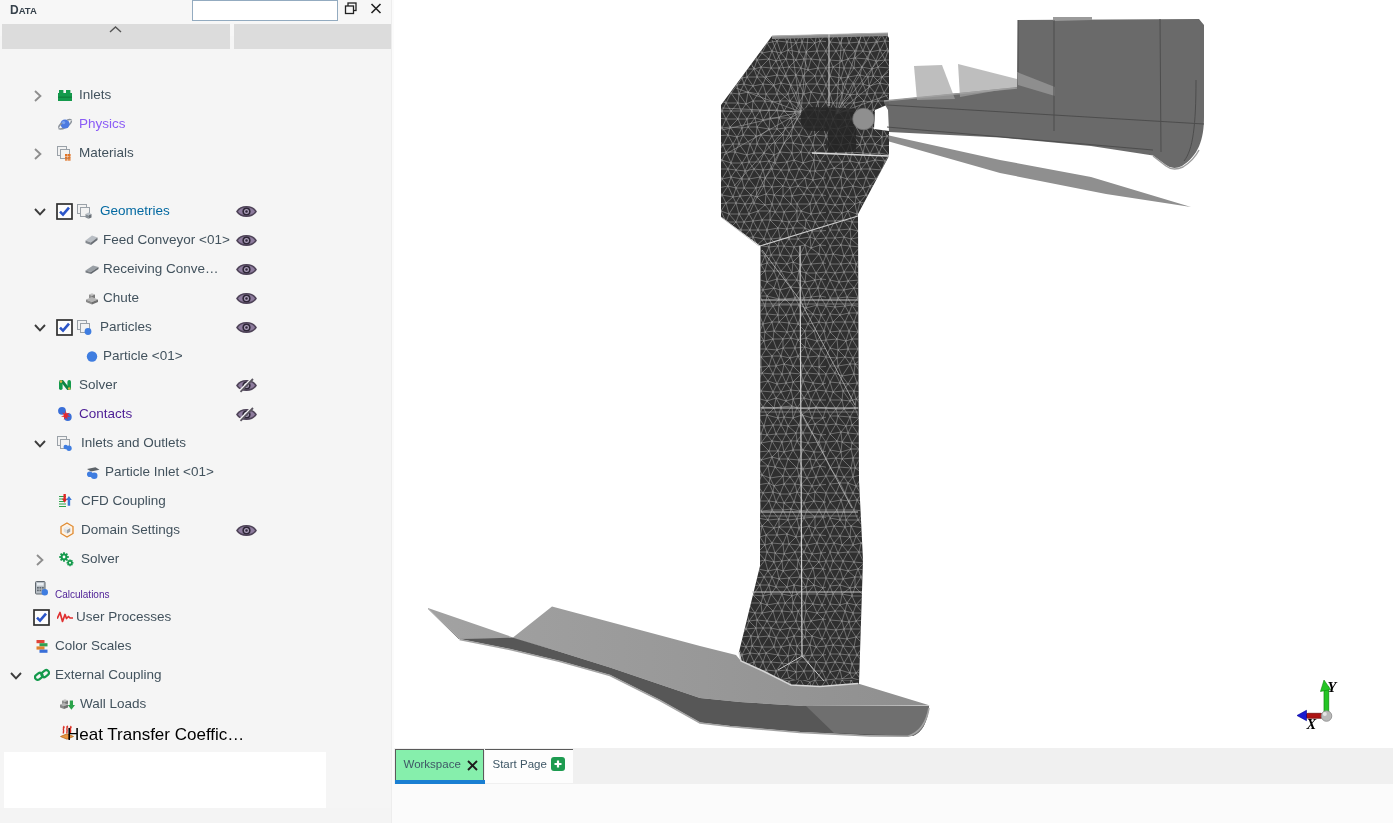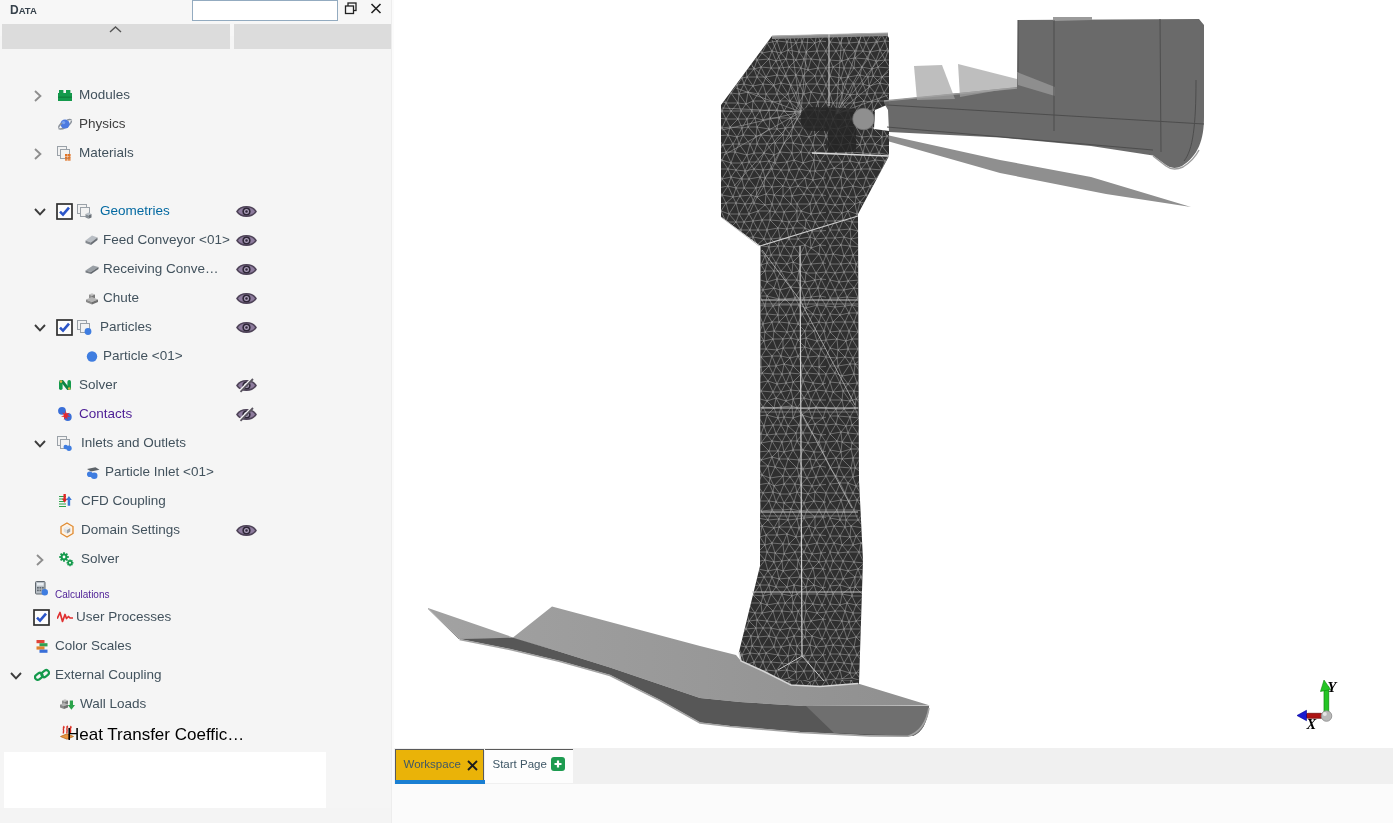--- a/index.html
+++ b/index.html
@@ -33,33 +33,33 @@
         </svg>
       </div>
       <div style="position:absolute;left:57px;top:6px">
         <svg width="16" height="16" viewBox="0 0 16 16" style="display:block">
           <rect x="2" y="3" width="4.4" height="4" fill="#149a4c"></rect>
           <rect x="9" y="3" width="4.4" height="4" fill="#149a4c"></rect>
           <rect x="1" y="6" width="14" height="8" fill="#149a4c"></rect>
           <rect x="1" y="9.6" width="14" height="1.1" fill="#0d7a3a"></rect>
         </svg>
       </div>
-      <div style="position:absolute;left:79px;top:6px;font-size:13.5px;color:#42525d;white-space:nowrap">Modules</div>
+      <div style="position:absolute;left:79px;top:6px;font-size:13.5px;color:#42525d;white-space:nowrap">Inlets</div>
     </div>
 <div style="position:absolute;left:0;top:110px;width:391px;height:29px">
       <div style="position:absolute;left:57px;top:6px">
         <svg width="16" height="16" viewBox="0 0 16 16" style="display:block">
           <path d="M1.5 12.5 C3 13.6 6 12.8 9 11 C12 9.2 14.6 6.4 14.4 4.6" fill="none" stroke="#8b929b" stroke-width="1.5"></path>
           <circle cx="8" cy="8" r="4.6" fill="#4d7ae0"></circle>
           <circle cx="6.6" cy="6.6" r="1.7" fill="#7aa2ef"></circle>
           <path d="M2 11.8 C1.2 10.9 2.6 8.8 5 7.2" fill="none" stroke="#8b929b" stroke-width="1.5"></path>
           <path d="M14.3 4.3 C14.2 3.2 12 3.2 10.3 4" fill="none" stroke="#8b929b" stroke-width="1.5"></path>
         </svg>
       </div>
-      <div style="position:absolute;left:79px;top:6px;font-size:13.5px;color:#404040;white-space:nowrap">Physics</div>
+      <div style="position:absolute;left:79px;top:6px;font-size:13.5px;color:#8b5cf6;white-space:nowrap">Physics</div>
     </div>
 <div style="position:absolute;left:0;top:139px;width:391px;height:29px">
       <div style="position:absolute;left:34px;top:9px">
         <svg width="8" height="12" viewBox="0 0 8 12" style="display:block">
           <path d="M1 1 L6.4 6 L1 11" fill="none" stroke="#8e8e8e" stroke-width="1.9"></path>
         </svg>
       </div>
       <div style="position:absolute;left:56px;top:6px">
         <svg width="16" height="16" viewBox="0 0 16 16" style="display:block">
           <rect x="1.5" y="1.5" width="9" height="9" fill="#f2f2f2" stroke="#9aa1a8"></rect>
@@ -520,21 +520,21 @@
 <circle cx="932.5" cy="716" r="5.3" fill="#b9b9b9" stroke="#8a8a8a" stroke-width="0.8"></circle>
 <circle cx="930.8" cy="714" r="2" fill="#e6e6e6"></circle>
 <text x="933.5" y="691.5" font-family="Liberation Serif, serif" font-style="italic" font-weight="bold" font-size="14.5" fill="#000">Y</text>
 <text x="912.5" y="728.5" font-family="Liberation Serif, serif" font-style="italic" font-weight="bold" font-size="14.5" fill="#000">X</text>
 </g>
 
 </svg>
 </div>
 
 <div style="position:absolute;left:394px;top:748px;width:999px;height:36px;background:#f0f0f0">
-  <div style="position:absolute;left:0.5px;top:0.5px;width:89px;height:32px;background:#eab308;border:1px solid #5a5a5a;border-bottom:none">
+  <div style="position:absolute;left:0.5px;top:0.5px;width:89px;height:32px;background:#86efac;border:1px solid #5a5a5a;border-bottom:none">
     <div style="position:absolute;left:8px;top:8px;font-size:11.5px;color:#3f5766">Workspace</div>
     <svg style="position:absolute;left:70px;top:9px" width="13" height="13" viewBox="0 0 13 13">
         <path d="M2 2 L11 11 M11 2 L2 11" stroke="#1d1d1d" stroke-width="1.9"></path>
       </svg>
   </div>
   <div style="position:absolute;left:0.5px;top:32px;width:90px;height:4px;background:#1a7fd2"></div>
   <div style="position:absolute;left:90.5px;top:0.5px;width:88px;height:34px;background:#fdfdfd;border-top:1px solid #5a5a5a">
     <div style="position:absolute;left:8px;top:8px;font-size:11.5px;color:#3f5766">Start Page</div>
     <div style="position:absolute;left:66px;top:7.5px;width:14px;height:14px;background:#1d9b50;border-radius:3px">
       <svg width="14" height="14" viewBox="0 0 14 14">

